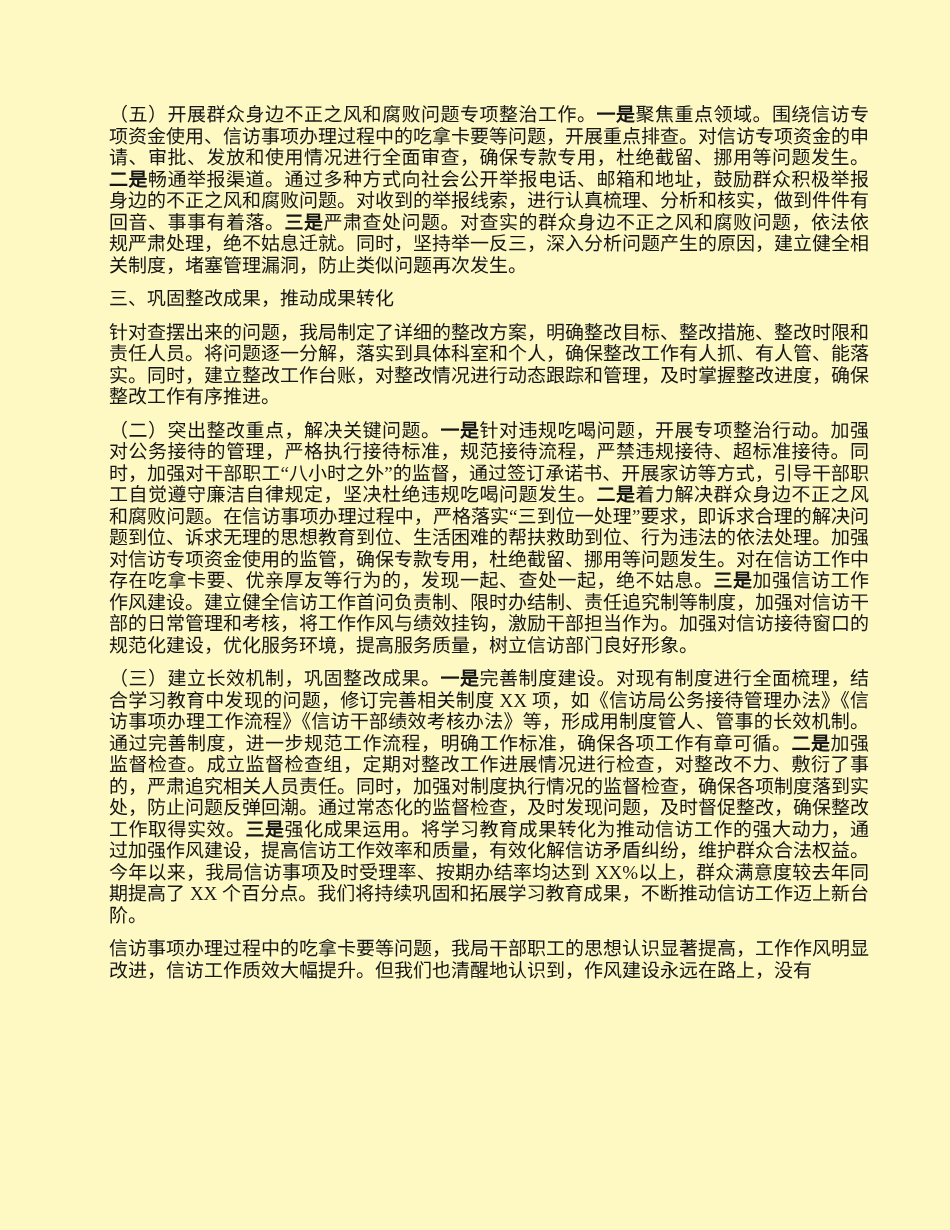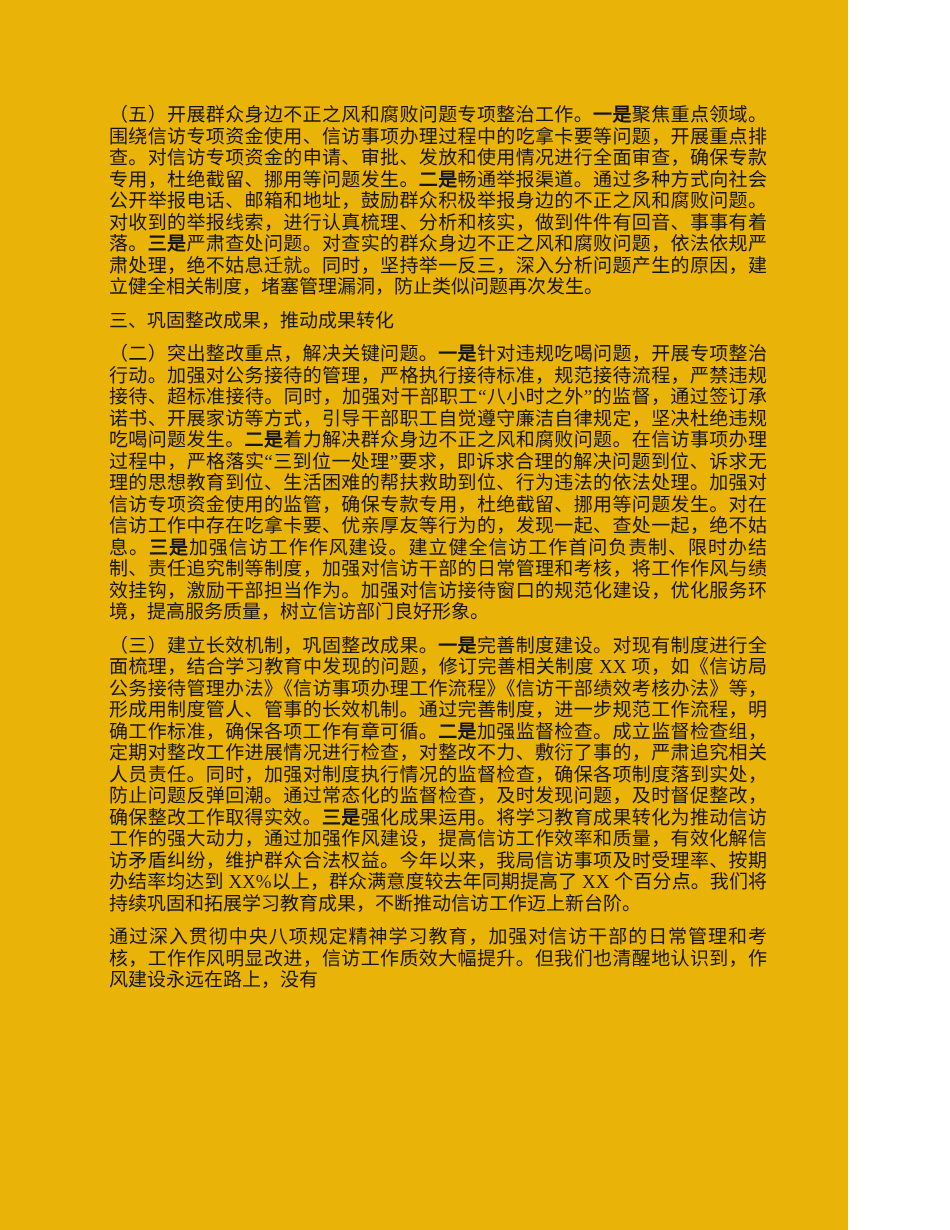--- a/index.html
+++ b/index.html
@@ -6,23 +6,23 @@
     margin: 0;
     padding: 0;
     background: #ffffff;
   }
   body {
     width: 950px;
     height: 1230px;
     overflow: hidden;
   }
   .page {
-    width: 848px;
+    width: 950px;
     height: 1230px;
-    background: #eab308;
+    background: #fef9c3;
     box-sizing: border-box;
   }
   .doc-body {
     box-sizing: border-box;
     padding: 104px 81px 0 109px;
     font-family: "Liberation Serif", "DejaVu Serif", serif;
     color: #161616;
     font-size: 19px;
     line-height: 21.5px;
   }
@@ -41,17 +41,18 @@
     font-weight: 700;
   }
 </style>
 </head>
 <body>
 
 <div class="page">
   <div class="doc-body">
       <p><span>（五）开展群众身边不正之风和腐败问题专项整治工作。</span><span class="bold">一是</span><span>聚焦重点领域。围绕信访专项资金使用、信访事项办理过程中的吃拿卡要等问题，开展重点排查。对信访专项资金的申请、审批、发放和使用情况进行全面审查，确保专款专用，杜绝截留、挪用等问题发生。</span><span class="bold">二是</span><span>畅通举报渠道。通过多种方式向社会公开举报电话、邮箱和地址，鼓励群众积极举报身边的不正之风和腐败问题。对收到的举报线索，进行认真梳理、分析和核实，做到件件有回音、事事有着落。</span><span class="bold">三是</span><span>严肃查处问题。对查实的群众身边不正之风和腐败问题，依法依规严肃处理，绝不姑息迁就。同时，坚持举一反三，深入分析问题产生的原因，建立健全相关制度，堵塞管理漏洞，防止类似问题再次发生。</span></p>
       <h2><span>三、巩固整改成果，推动成果转化</span></h2>
+      <p><span>针对查摆出来的问题，我局制定了详细的整改方案，明确整改目标、整改措施、整改时限和责任人员。将问题逐一分解，落实到具体科室和个人，确保整改工作有人抓、有人管、能落实。同时，建立整改工作台账，对整改情况进行动态跟踪和管理，及时掌握整改进度，确保整改工作有序推进。</span></p>
       <p><span>（二）突出整改重点，解决关键问题。</span><span class="bold">一是</span><span>针对违规吃喝问题，开展专项整治行动。加强对公务接待的管理，严格执行接待标准，规范接待流程，严禁违规接待、超标准接待。同时，加强对干部职工“八小时之外”的监督，通过签订承诺书、开展家访等方式，引导干部职工自觉遵守廉洁自律规定，坚决杜绝违规吃喝问题发生。</span><span class="bold">二是</span><span>着力解决群众身边不正之风和腐败问题。在信访事项办理过程中，严格落实“三到位一处理”要求，即诉求合理的解决问题到位、诉求无理的思想教育到位、生活困难的帮扶救助到位、行为违法的依法处理。加强对信访专项资金使用的监管，确保专款专用，杜绝截留、挪用等问题发生。对在信访工作中存在吃拿卡要、优亲厚友等行为的，发现一起、查处一起，绝不姑息。</span><span class="bold">三是</span><span>加强信访工作作风建设。建立健全信访工作首问负责制、限时办结制、责任追究制等制度，加强对信访干部的日常管理和考核，将工作作风与绩效挂钩，激励干部担当作为。加强对信访接待窗口的规范化建设，优化服务环境，提高服务质量，树立信访部门良好形象。</span></p>
       <p><span>（三）建立长效机制，巩固整改成果。</span><span class="bold">一是</span><span>完善制度建设。对现有制度进行全面梳理，结合学习教育中发现的问题，修订完善相关制度 XX 项，如《信访局公务接待管理办法》《信访事项办理工作流程》《信访干部绩效考核办法》等，形成用制度管人、管事的长效机制。通过完善制度，进一步规范工作流程，明确工作标准，确保各项工作有章可循。</span><span class="bold">二是</span><span>加强监督检查。成立监督检查组，定期对整改工作进展情况进行检查，对整改不力、敷衍了事的，严肃追究相关人员责任。同时，加强对制度执行情况的监督检查，确保各项制度落到实处，防止问题反弹回潮。通过常态化的监督检查，及时发现问题，及时督促整改，确保整改工作取得实效。</span><span class="bold">三是</span><span>强化成果运用。将学习教育成果转化为推动信访工作的强大动力，通过加强作风建设，提高信访工作效率和质量，有效化解信访矛盾纠纷，维护群众合法权益。今年以来，我局信访事项及时受理率、按期办结率均达到 XX%以上，群众满意度较去年同期提高了 XX 个百分点。我们将持续巩固和拓展学习教育成果，不断推动信访工作迈上新台阶。</span></p>
-      <p><span>通过深入贯彻中央八项规定精神学习教育，加强对信访干部的日常管理和考核，工作作风明显改进，信访工作质效大幅提升。但我们也清醒地认识到，作风建设永远在路上，没有</span></p>
+      <p><span>信访事项办理过程中的吃拿卡要等问题，我局干部职工的思想认识显著提高，工作作风明显改进，信访工作质效大幅提升。但我们也清醒地认识到，作风建设永远在路上，没有</span></p>
     </div>
 </div>
 
 </body></html>

